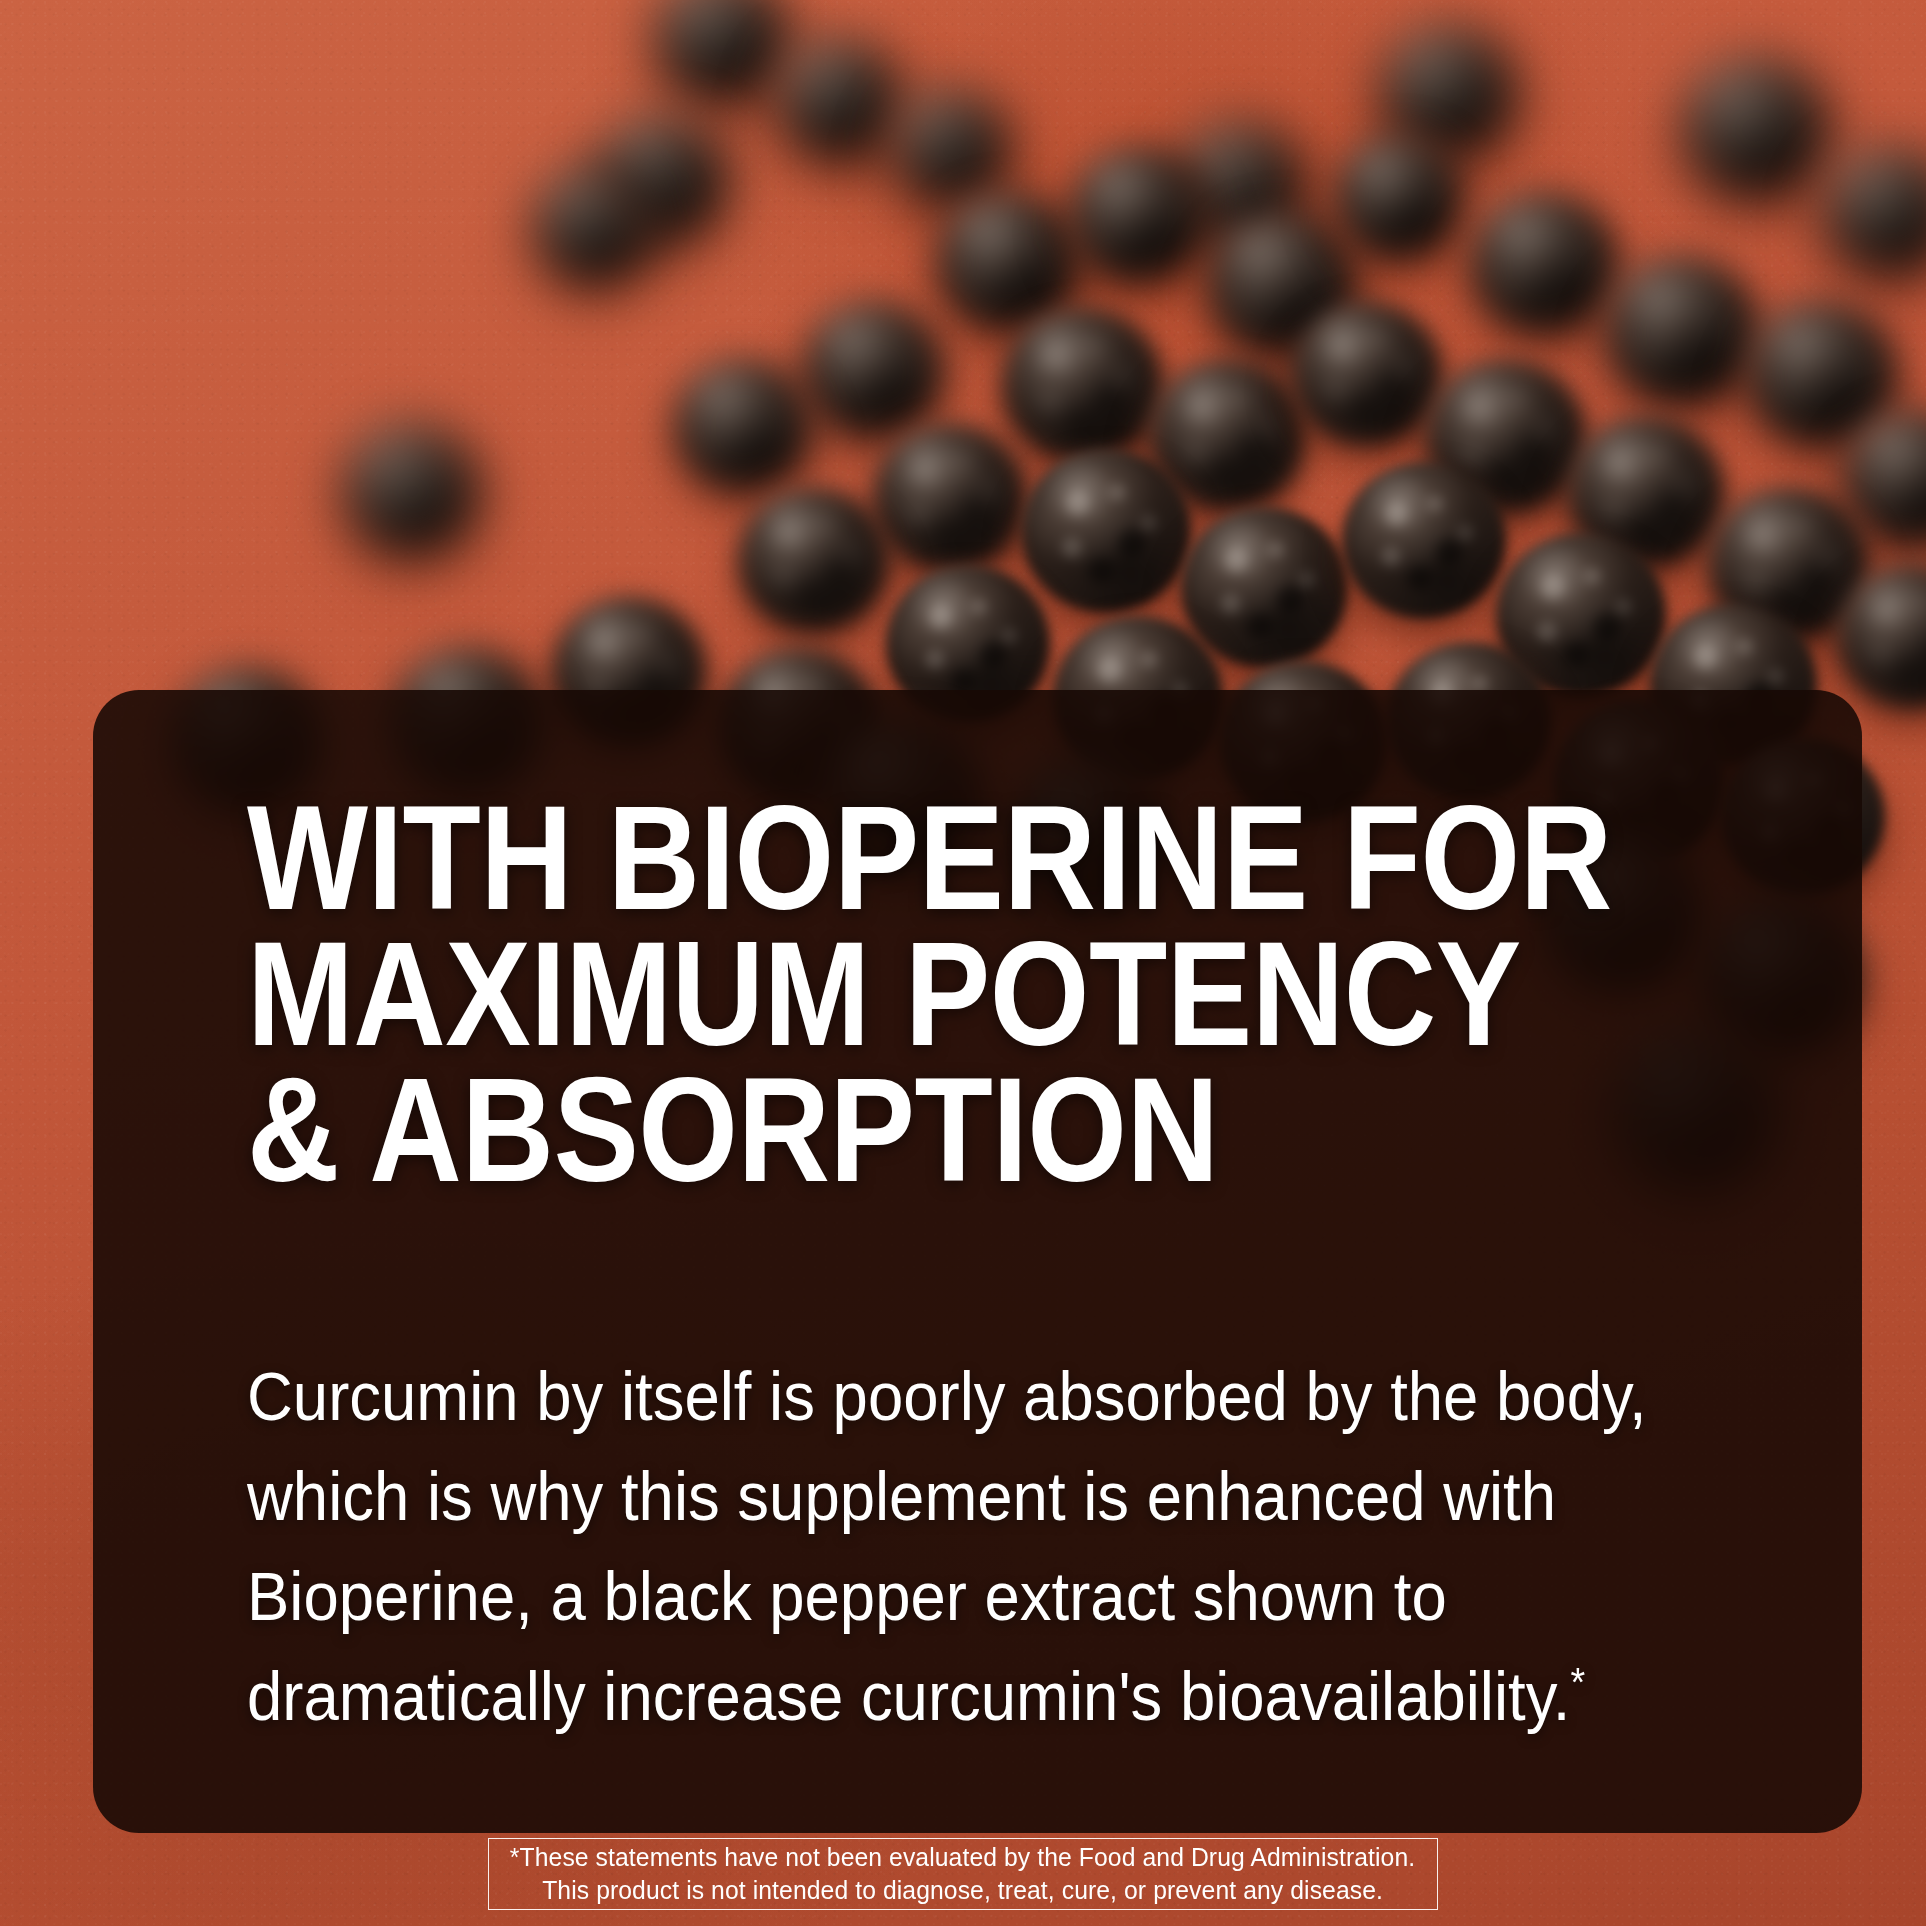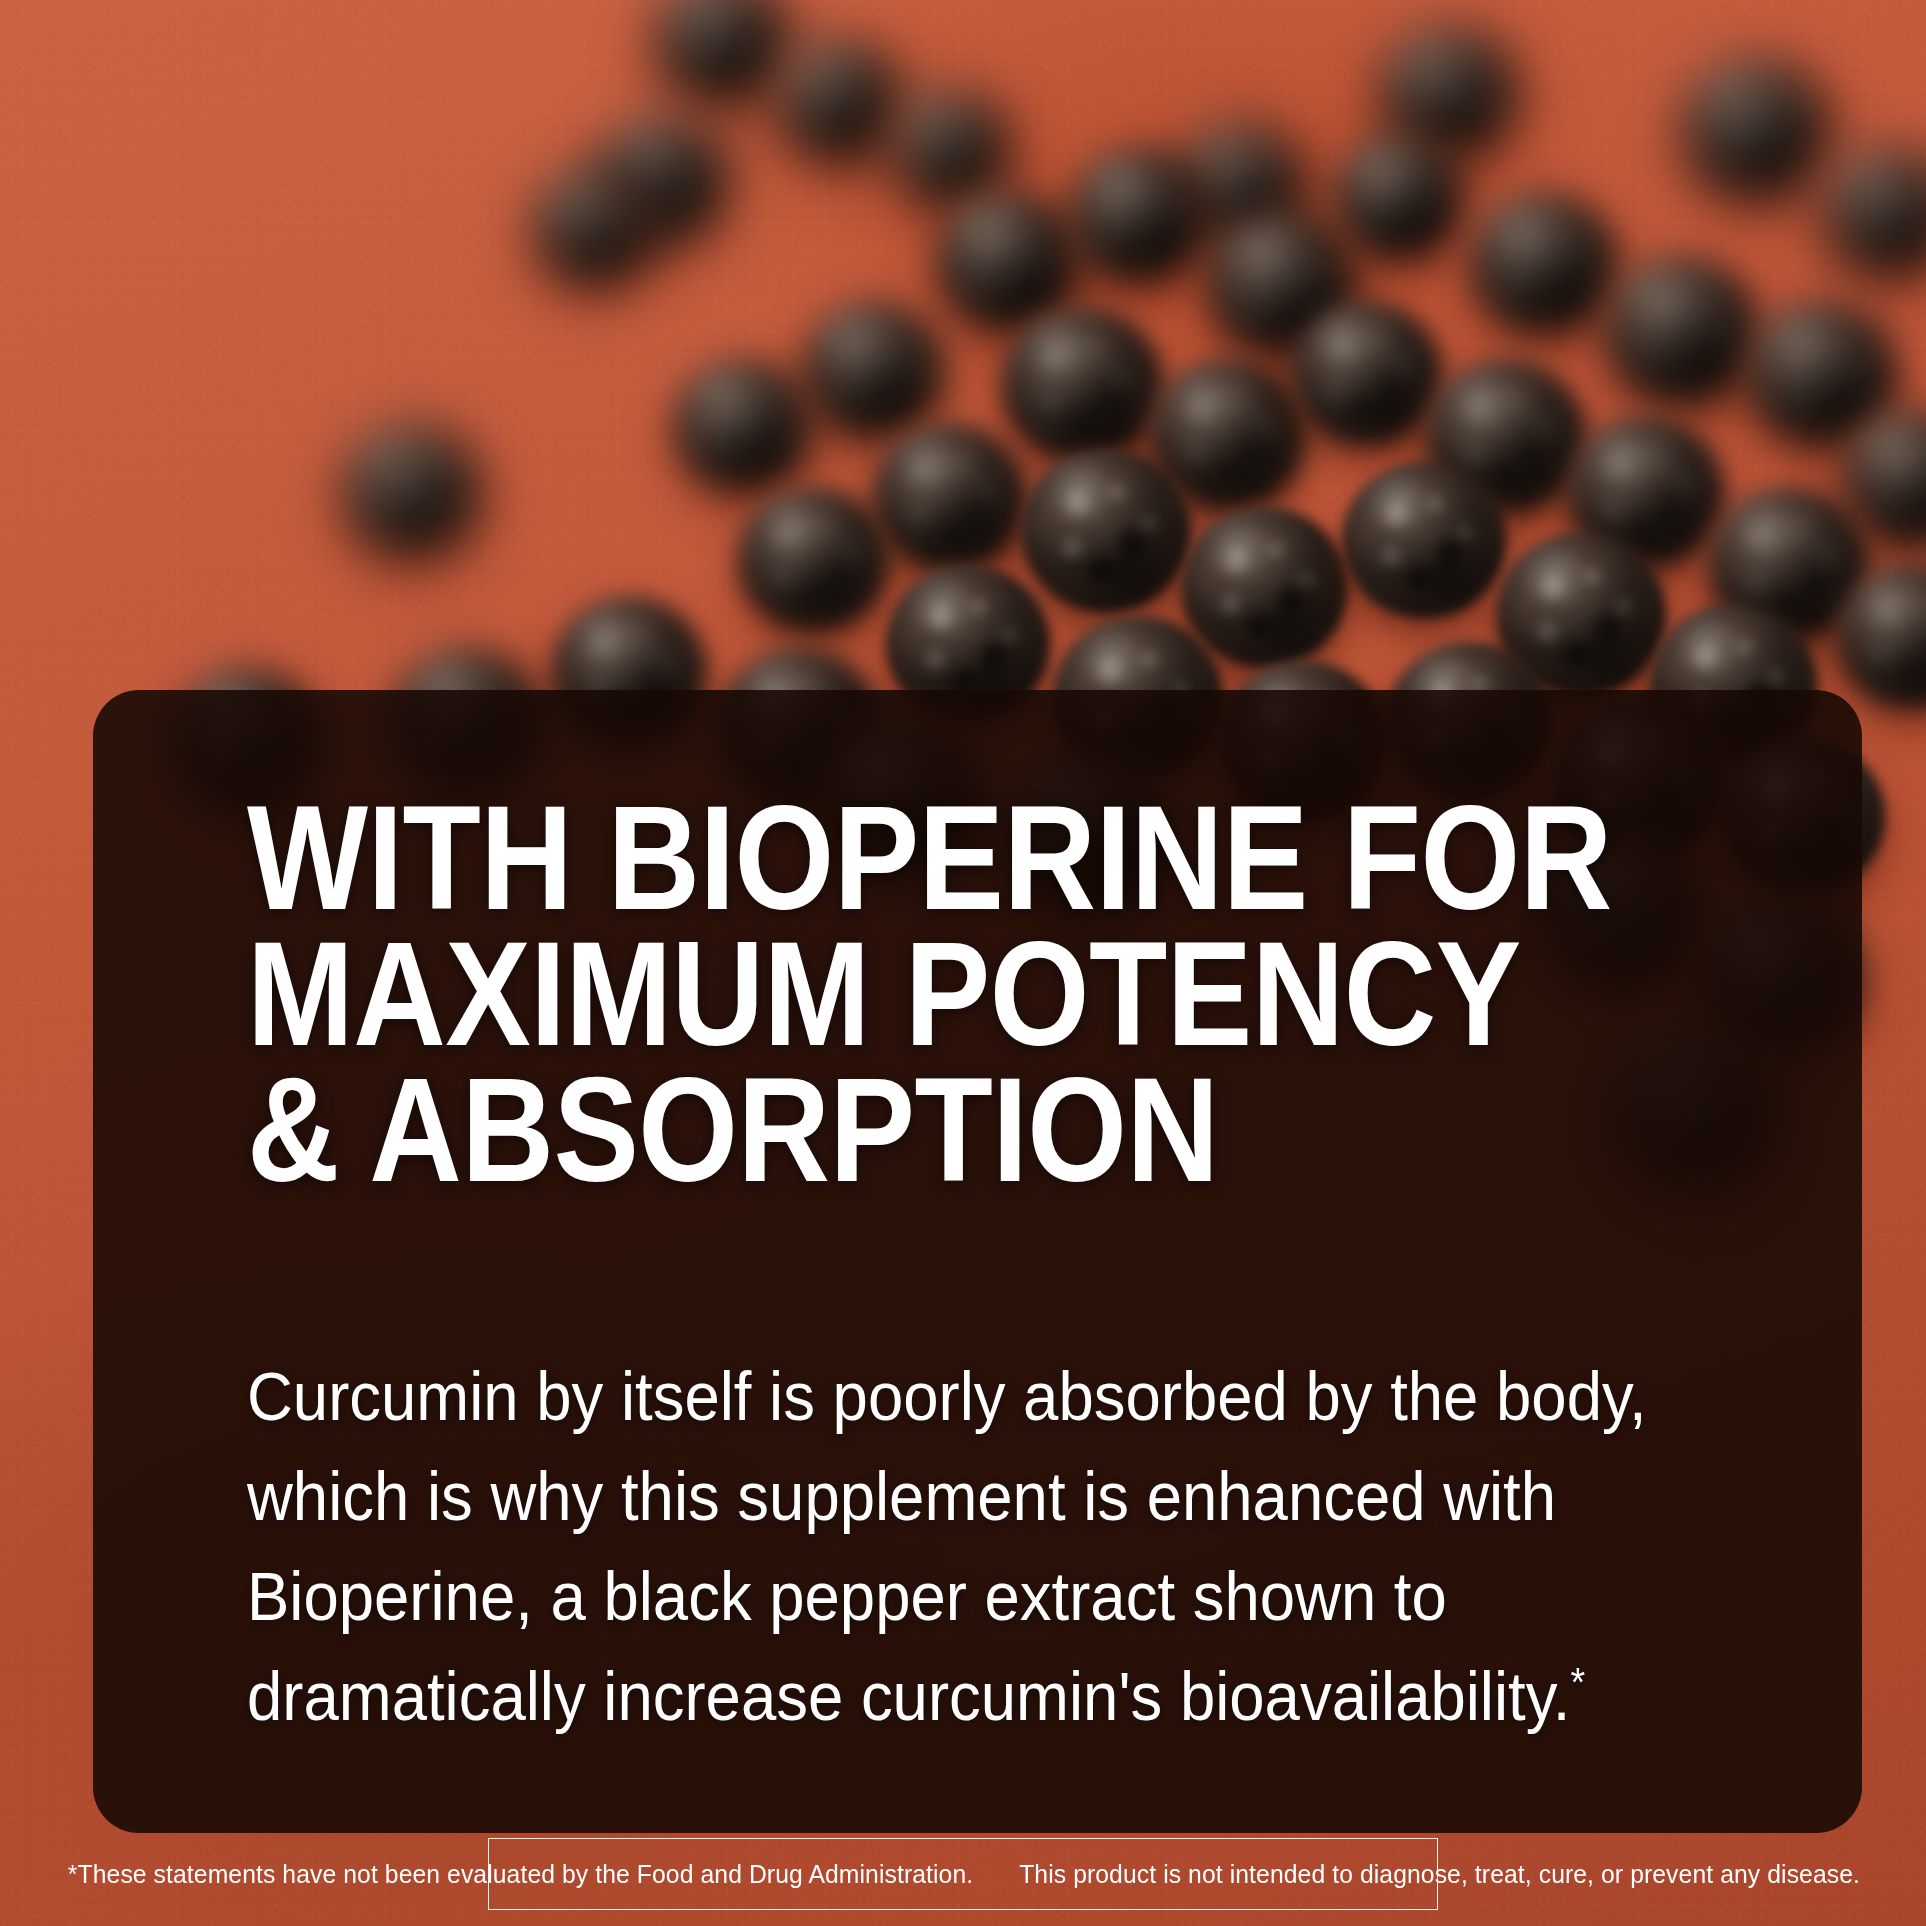--- a/index.html
+++ b/index.html
@@ -121,21 +121,21 @@
   
   #disclaimer {
     position: absolute;
     left: 488px;
     top: 1838px;
     width: 950px;
     height: 72px;
     box-sizing: border-box;
     border: 1.3px solid rgba(255,255,255,.92);
     display: flex;
-    flex-direction: row;
+    flex-direction: column;
     align-items: center;
     justify-content: center;
   }
   #disclaimer .dline {
     color: #ffffff;
     font-family: "Liberation Sans Narrow", "Liberation Sans", sans-serif;
     font-size: 26px;
     line-height: 33px;
     letter-spacing: 0.1px;
     white-space: nowrap;

